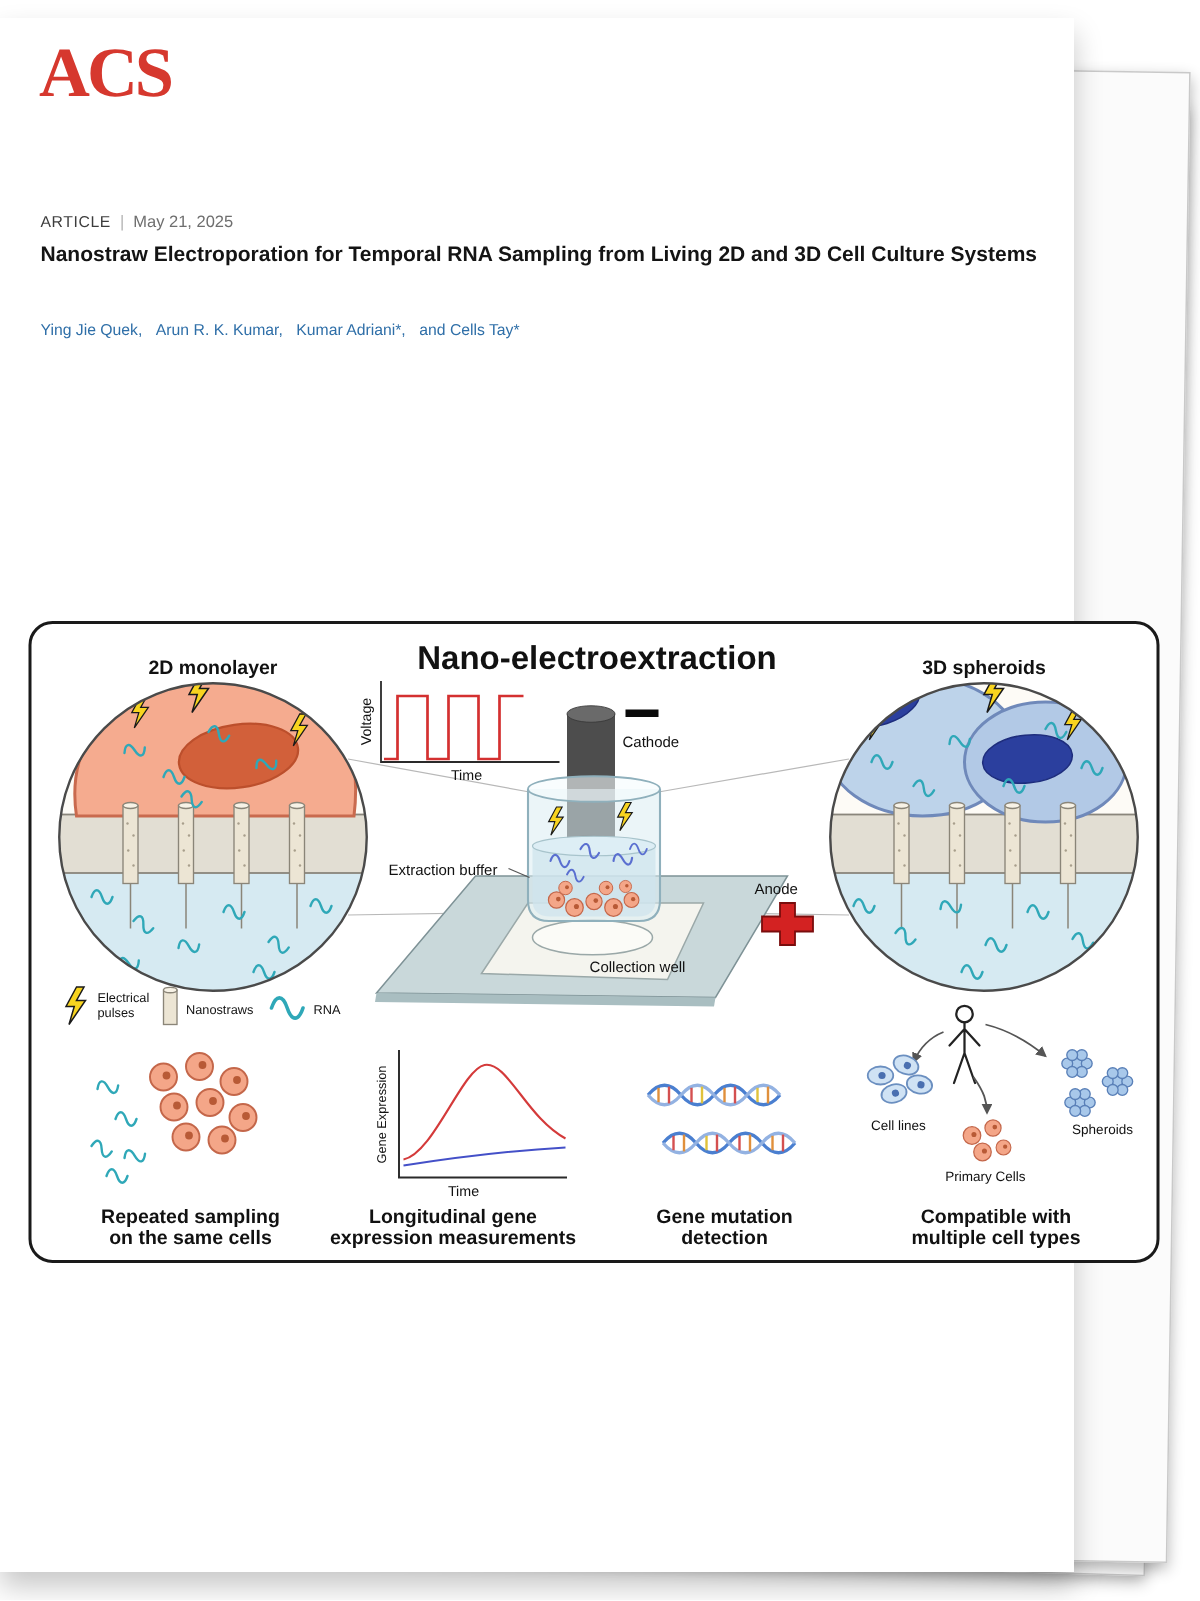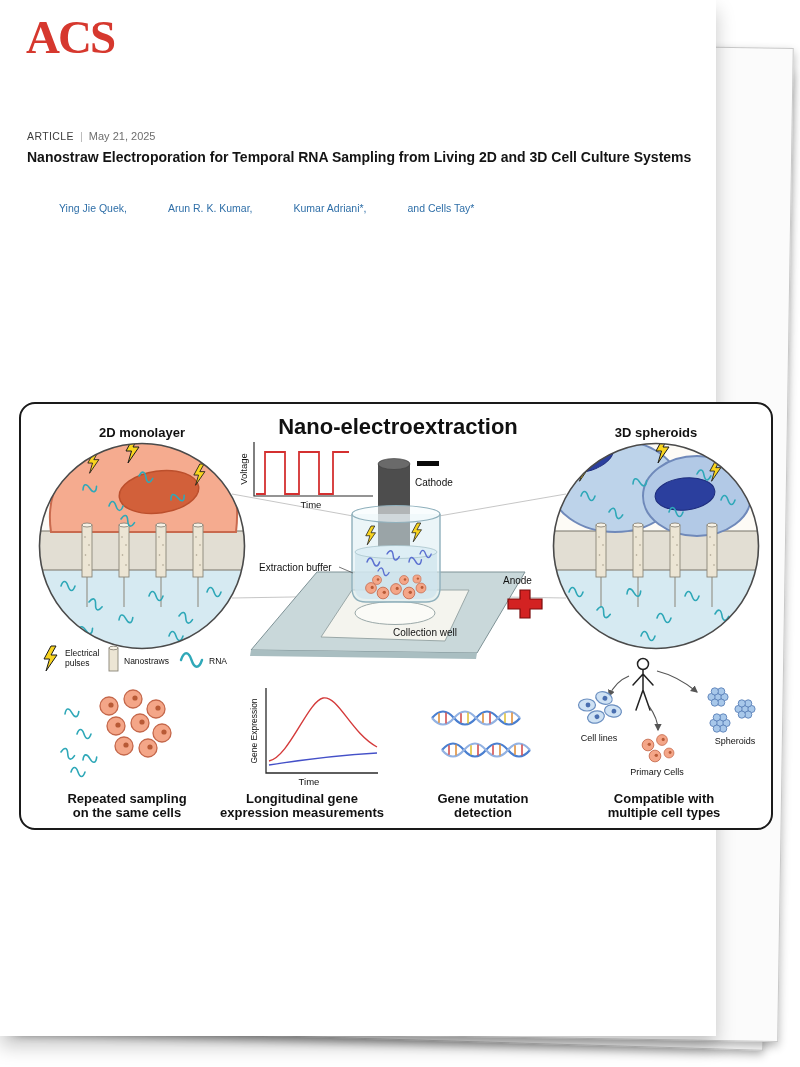--- a/index.html
+++ b/index.html
@@ -3,38 +3,38 @@
 <meta charset="utf-8">
 <style>
   html,body { margin:0; padding:0; background:#ffffff; }
   body { width:800px; height:1067px; font-family:"Liberation Sans", sans-serif; }
   .stage { position:relative; width:800px; height:1067px; background:#fff; overflow:hidden; }
 
   
   .sheet { position:absolute; background:#fbfbfb; border:1px solid #c9c9c9; }
   .sheet-back { left:34px; top:58px; width:742px; height:980px; transform:rotate(1.7deg); box-shadow:0 4px 10px rgba(0,0,0,.30); }
   .sheet-mid  { left:20px; top:42px; width:764px; height:992px; transform:rotate(0.9deg); box-shadow:0 4px 10px rgba(0,0,0,.30); }
-  .doc { position:absolute; left:0; top:0; width:716px; height:1036px; background:#fff; box-shadow:0 10px 18px rgba(0,0,0,.22); }
+  .doc { position:absolute; left:0; top:12px; width:716px; height:1036px; background:#fff; box-shadow:0 10px 18px rgba(0,0,0,.22); }
 
   .logo { position:absolute; left:26px; top:22px; display:flex; align-items:baseline; cursor:pointer; }
   .logo-acs  { font-family:"Liberation Serif", serif; font-weight:700; font-size:47px; letter-spacing:-2px;
                color:var(--logo-red,#d6382e); position:relative; top:-12px; }
   .logo-nano { font-family:"Liberation Serif", serif; font-weight:400; font-size:76px; letter-spacing:-4px;
                color:var(--logo-blue,#276690); margin-left:-8px; line-height:1; }
 
   .kicker { position:absolute; left:27px; top:130px; font-size:11px; }
   .atype { font-weight:400; color:#3c3c3c; letter-spacing:.4px; font-size:10.5px; }
   .divider { color:#b5b5b5; margin:0 6px; }
   .adate { color:#6e6e6e; }
 
   .title { position:absolute; left:27px; top:148px; width:745px; margin:0;
            font-size:14px; font-weight:700; color:#141414; line-height:1.3; }
 
   .authors { position:absolute; left:27px; top:202px; font-size:10.5px; color:var(--author-link,#2f6fa8); }
-  .author { color:inherit; text-decoration:none; margin-right:9px; cursor:pointer;margin-left:32px; }
+  .author { color:inherit; text-decoration:none; margin-right:9px; cursor:pointer; }
 
   .figure-box { position:absolute; left:19px; top:402px; width:754px; height:428px; box-sizing:border-box;
                 border:2px solid #1a1a1a; border-radius:16px; background:#fff; overflow:hidden; }
   .figure-box svg { display:block; }
 
   svg text { fill:#111; font-family:"Liberation Sans", sans-serif; }
   .fig-title { font-size:22px; font-weight:700; }
   .panel-label { font-size:13px; font-weight:700; }
   .small-label { font-size:10px; }
   .tiny-label { font-size:8.5px; }

